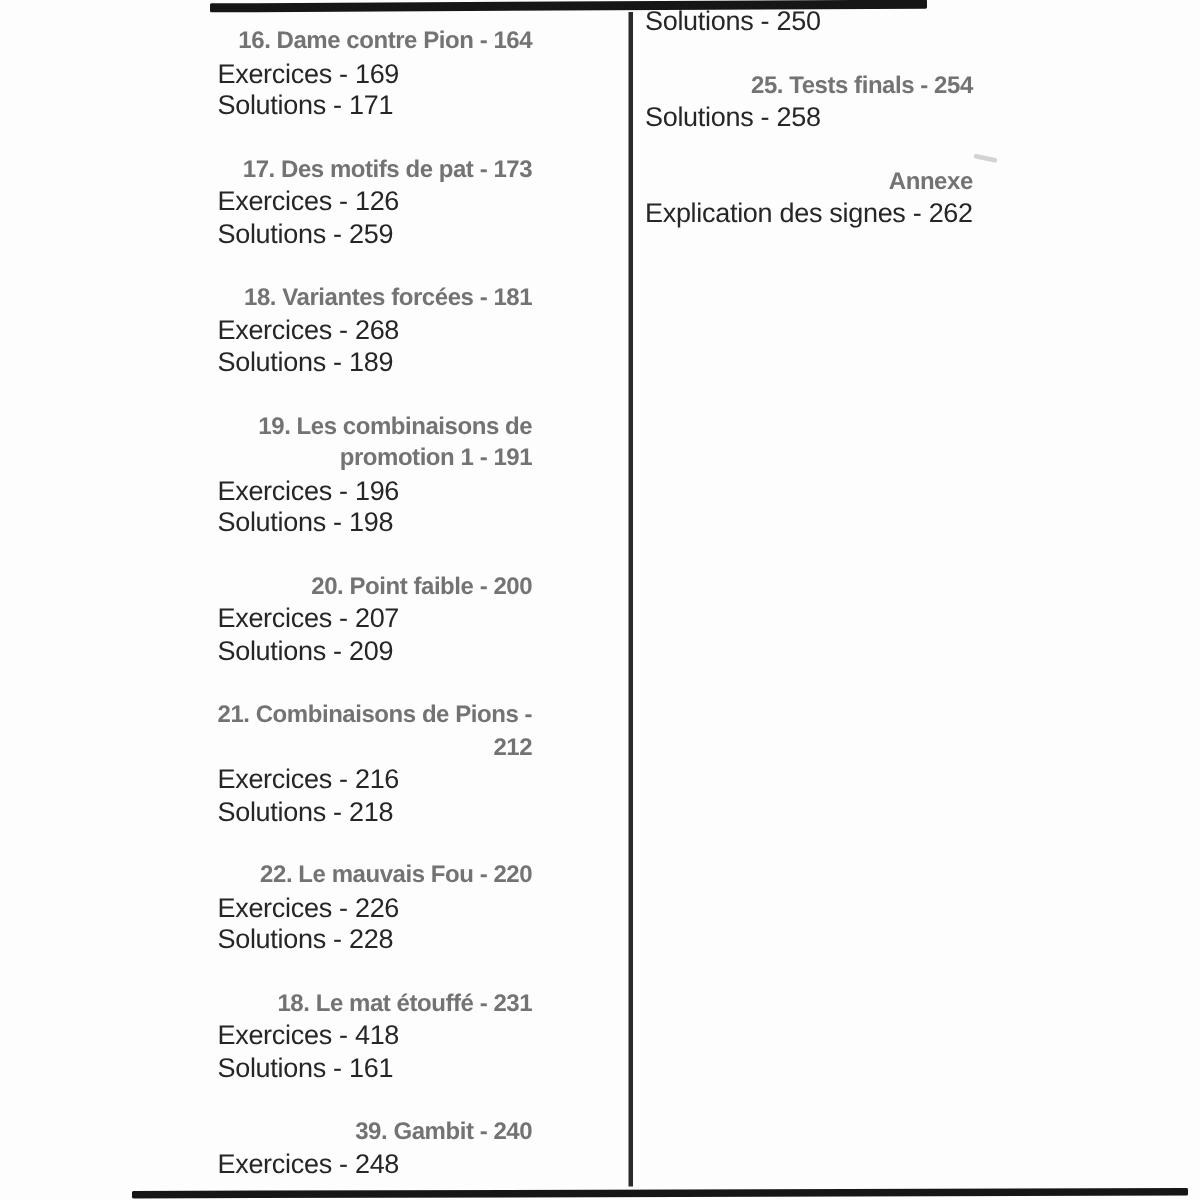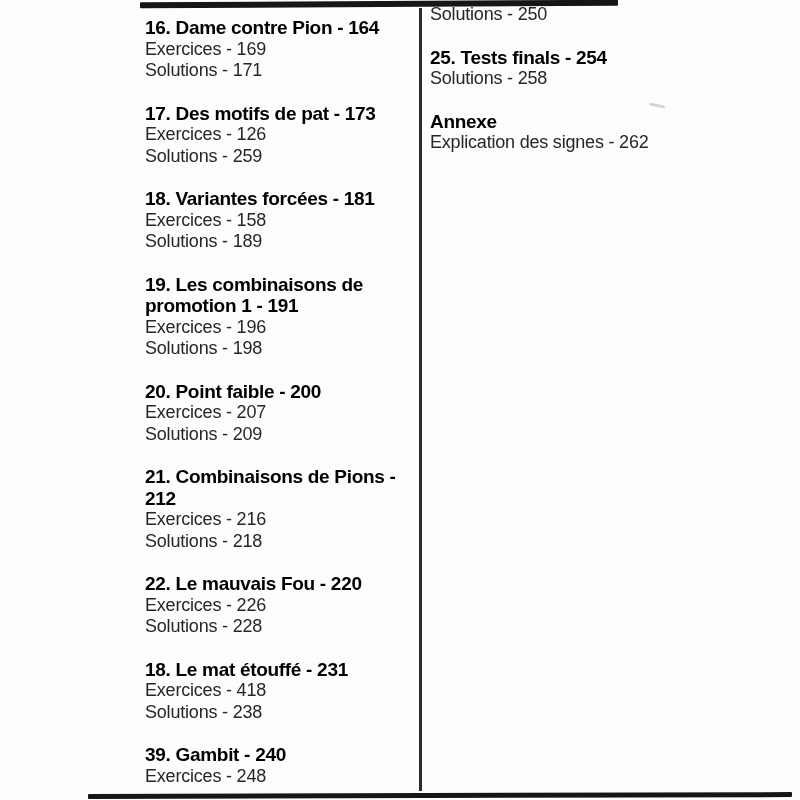--- a/index.html
+++ b/index.html
@@ -22,21 +22,21 @@
   }
   .col { position:absolute; }
   .col-left  { left:145px; top:17px; }
   .col-right { left:430px; top:4px; }
   .toc-group { margin:0 0 21px 0; }
   .toc-line {
     font-size:18px; line-height:21.5px; color:#262626;
     white-space:nowrap; letter-spacing:-0.2px;
   }
   .toc-title {
-    font-weight:bold; color:#000000; font-size:19px; letter-spacing:-0.3px;
+    font-weight:bold; color:#737373; font-size:16px; letter-spacing:-0.3px;text-align:right;
   }
 </style>
 </head>
 <body>
 
 <div class="scan-bar top"></div>
 <div class="scan-bar bottom"></div>
 <div class="divider"></div>
 <div class="smudge"></div>
 
@@ -49,21 +49,21 @@
   </div>
 
   <div class="toc-group">
     <div class="toc-line toc-title">17. Des motifs de pat - 173</div>
     <div class="toc-line">Exercices - 126</div>
     <div class="toc-line">Solutions - 259</div>
   </div>
 
   <div class="toc-group">
     <div class="toc-line toc-title">18. Variantes forcées - 181</div>
-    <div class="toc-line">Exercices - 158</div>
+    <div class="toc-line">Exercices - 268</div>
     <div class="toc-line">Solutions - 189</div>
   </div>
 
   <div class="toc-group">
     <div class="toc-line toc-title">19. Les combinaisons de</div>
     <div class="toc-line toc-title">promotion 1 - 191</div>
     <div class="toc-line">Exercices - 196</div>
     <div class="toc-line">Solutions - 198</div>
   </div>
 
@@ -82,21 +82,21 @@
 
   <div class="toc-group">
     <div class="toc-line toc-title">22. Le mauvais Fou - 220</div>
     <div class="toc-line">Exercices - 226</div>
     <div class="toc-line">Solutions - 228</div>
   </div>
 
   <div class="toc-group">
     <div class="toc-line toc-title">18. Le mat étouffé - 231</div>
     <div class="toc-line">Exercices - 418</div>
-    <div class="toc-line">Solutions - 238</div>
+    <div class="toc-line">Solutions - 161</div>
   </div>
 
   <div class="toc-group">
     <div class="toc-line toc-title">39. Gambit - 240</div>
     <div class="toc-line">Exercices - 248</div>
   </div>
 
 </div>
 
 <div class="col col-right">

